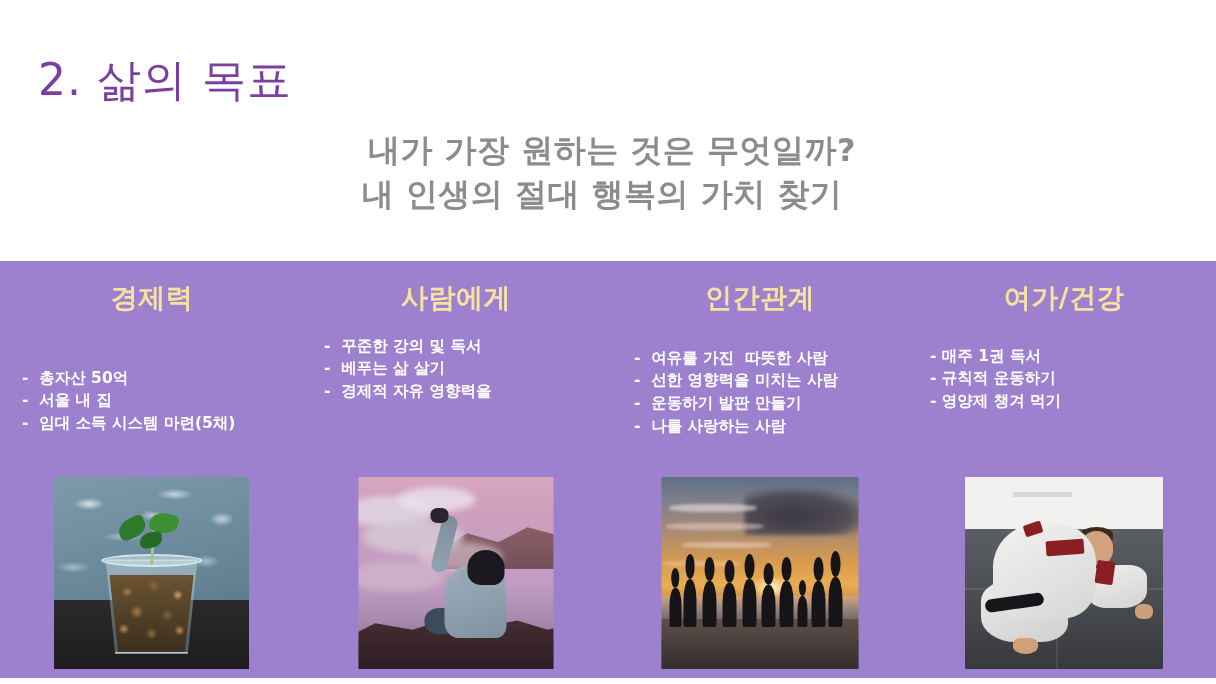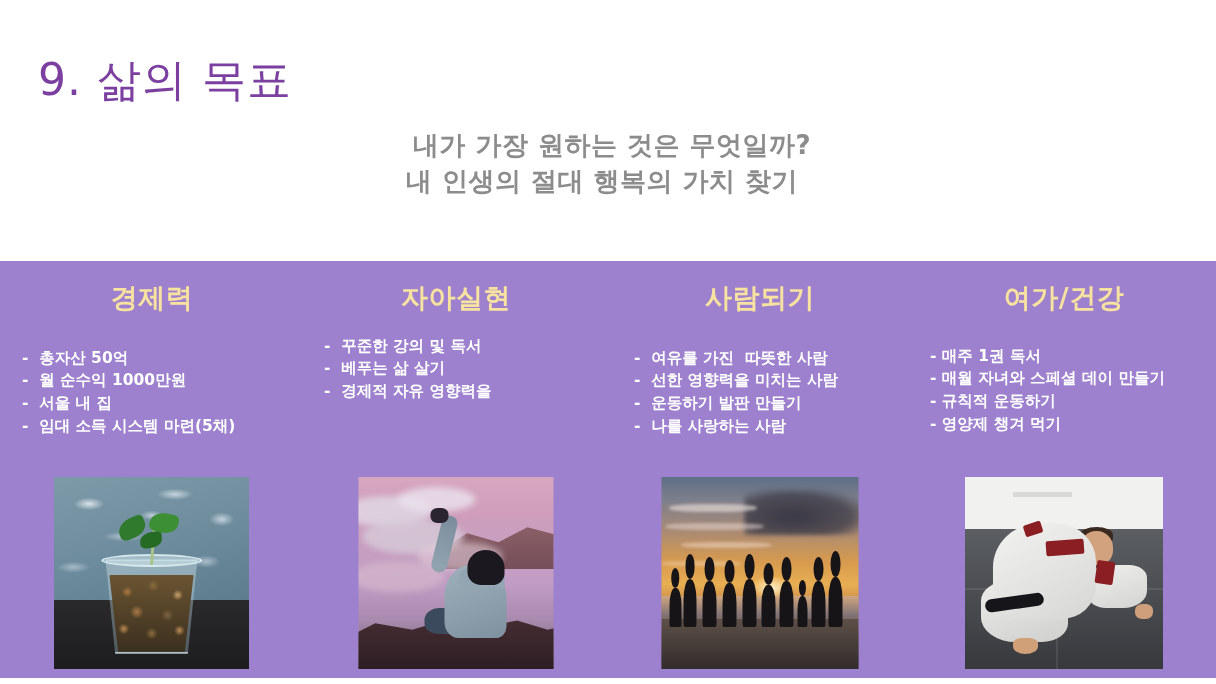--- a/index.html
+++ b/index.html
@@ -35,21 +35,21 @@
   }
 
   
   .subtitle {
     position: absolute;
     left: 0;
     top: 128px;
     width: 1216px;
     text-align: center;
     color: #8C8C8C;
-    font-size: 26px;
+    font-size: 32px;
     font-weight: 700;
     line-height: 1.38;
   }
   .subtitle .line {
     display: block;
     letter-spacing: 0.5px;
   }
   .subtitle .line.l1 { padding-left: 8px; }
   .subtitle .line.l2 { padding-right: 12px; }
 
@@ -90,21 +90,21 @@
     color: #ffffff;
     font-size: 15.5px;
     font-weight: 700;
     line-height: 1.47;
   }
   .col-list li {
     white-space: pre-wrap;
   }
 
   
-  .col-1 .col-list { padding: 0 12px 0 22px; margin-top: 34px; }
+  .col-1 .col-list { padding: 0 12px 0 22px; margin-top: 54px; }
   .col-2 .col-list { padding: 0 16px 0 20px; margin-top: 22px; }
   .col-3 .col-list { padding: 0 22px 0 26px; margin-top: 34px; }
   .col-4 .col-list { padding: 0 6px 0 18px; margin-top: 32px; }
 
   
   .photo {
     position: absolute;
     width: 195px;
     height: 192px;
     left: 50%;
@@ -380,52 +380,51 @@
     width: 16%; height: 14%;
     background: #2e2220;
     border-radius: 46%;
   }
 </style>
 </head>
 <body>
 
 <div class="slide">
 
-  <h1 class="slide-title">9. 삶의 목표</h1>
+  <h1 class="slide-title">2. 삶의 목표</h1>
 
   <div class="subtitle">
     <span class="line l1">내가 가장 원하는 것은 무엇일까?</span>
     <span class="line l2">내 인생의 절대 행복의 가치 찾기</span>
   </div>
 
   <div class="columns">
 
     <section class="col col-1">
       <div class="col-title">경제력</div>
       <ul class="col-list">
         <li>-  총자산 50억</li>
-        <li>-  월 순수익 1000만원</li>
         <li>-  서울 내 집</li>
         <li>-  임대 소득 시스템 마련(5채)</li>
       </ul>
       <div class="photo ph-coins">
         <div class="bg"></div>
         <div class="table"></div>
         <div class="glass"></div>
         <div class="coins"></div>
         <div class="rim"></div>
         <div class="stem"></div>
         <div class="leaf a"></div>
         <div class="leaf b"></div>
         <div class="leaf c"></div>
       </div>
     </section>
 
     <section class="col col-2">
-      <div class="col-title">자아실현</div>
+      <div class="col-title">사람에게</div>
       <ul class="col-list">
         <li>-  꾸준한 강의 및 독서</li>
         <li>-  베푸는 삶 살기</li>
         <li>-  경제적 자유 영향력을</li>
       </ul>
       <div class="photo ph-victory">
         <div class="cloud c1"></div>
         <div class="cloud c2"></div>
         <div class="ridge"></div>
         <div class="cloud c3"></div>
@@ -435,21 +434,21 @@
         <div class="leg"></div>
         <div class="arm"></div>
         <div class="fist"></div>
         <div class="body"></div>
         <div class="hood-edge"></div>
         <div class="hood"></div>
       </div>
     </section>
 
     <section class="col col-3">
-      <div class="col-title">사람되기</div>
+      <div class="col-title">인간관계</div>
       <ul class="col-list">
         <li>-  여유를 가진  따뜻한 사람</li>
         <li>-  선한 영향력을 미치는 사람</li>
         <li>-  운동하기 발판 만들기</li>
         <li>-  나를 사랑하는 사람</li>
       </ul>
       <div class="photo ph-group">
         <div class="dark-cloud"></div>
         <div class="streak s1"></div>
         <div class="streak s2"></div>
@@ -468,21 +467,20 @@
         <div class="person" style="left:69%; width:5%;  height:16%;"></div>
         <div class="person" style="left:76%; width:7%;  height:24%;"></div>
         <div class="person" style="left:85%; width:7%;  height:26%;"></div>
       </div>
     </section>
 
     <section class="col col-4">
       <div class="col-title">여가/건강</div>
       <ul class="col-list">
         <li>- 매주 1권 독서</li>
-        <li>- 매월 자녀와 스페셜 데이 만들기</li>
         <li>- 규칙적 운동하기</li>
         <li>- 영양제 챙겨 먹기</li>
       </ul>
       <div class="photo ph-bjj">
         <div class="wall"></div>
         <div class="trim"></div>
         <div class="mat"></div>
         <div class="matline ml1"></div>
         <div class="matline ml2"></div>
         <div class="head-bottom"></div>

